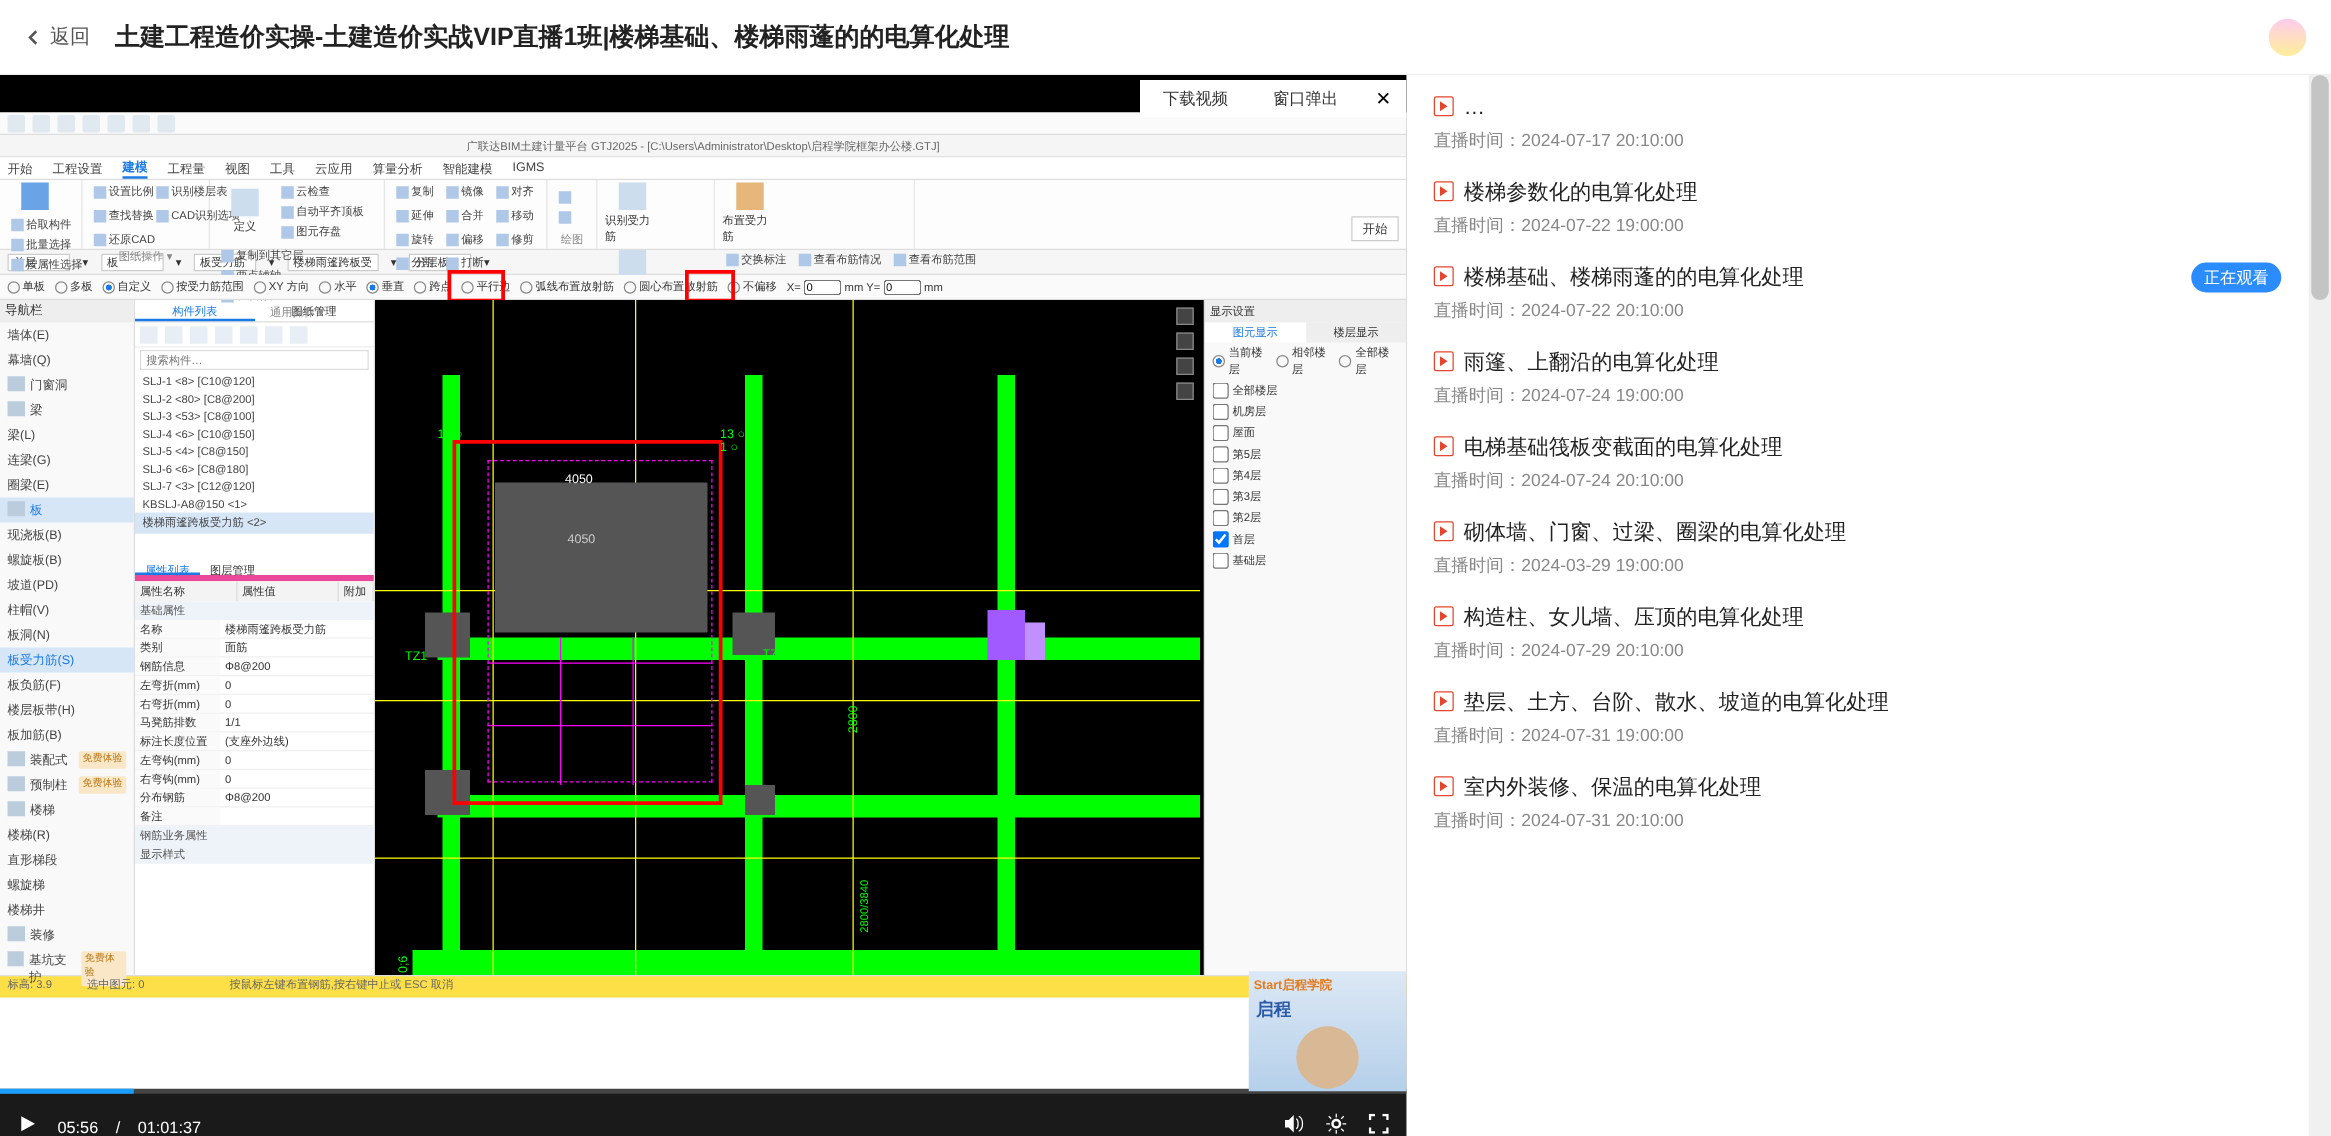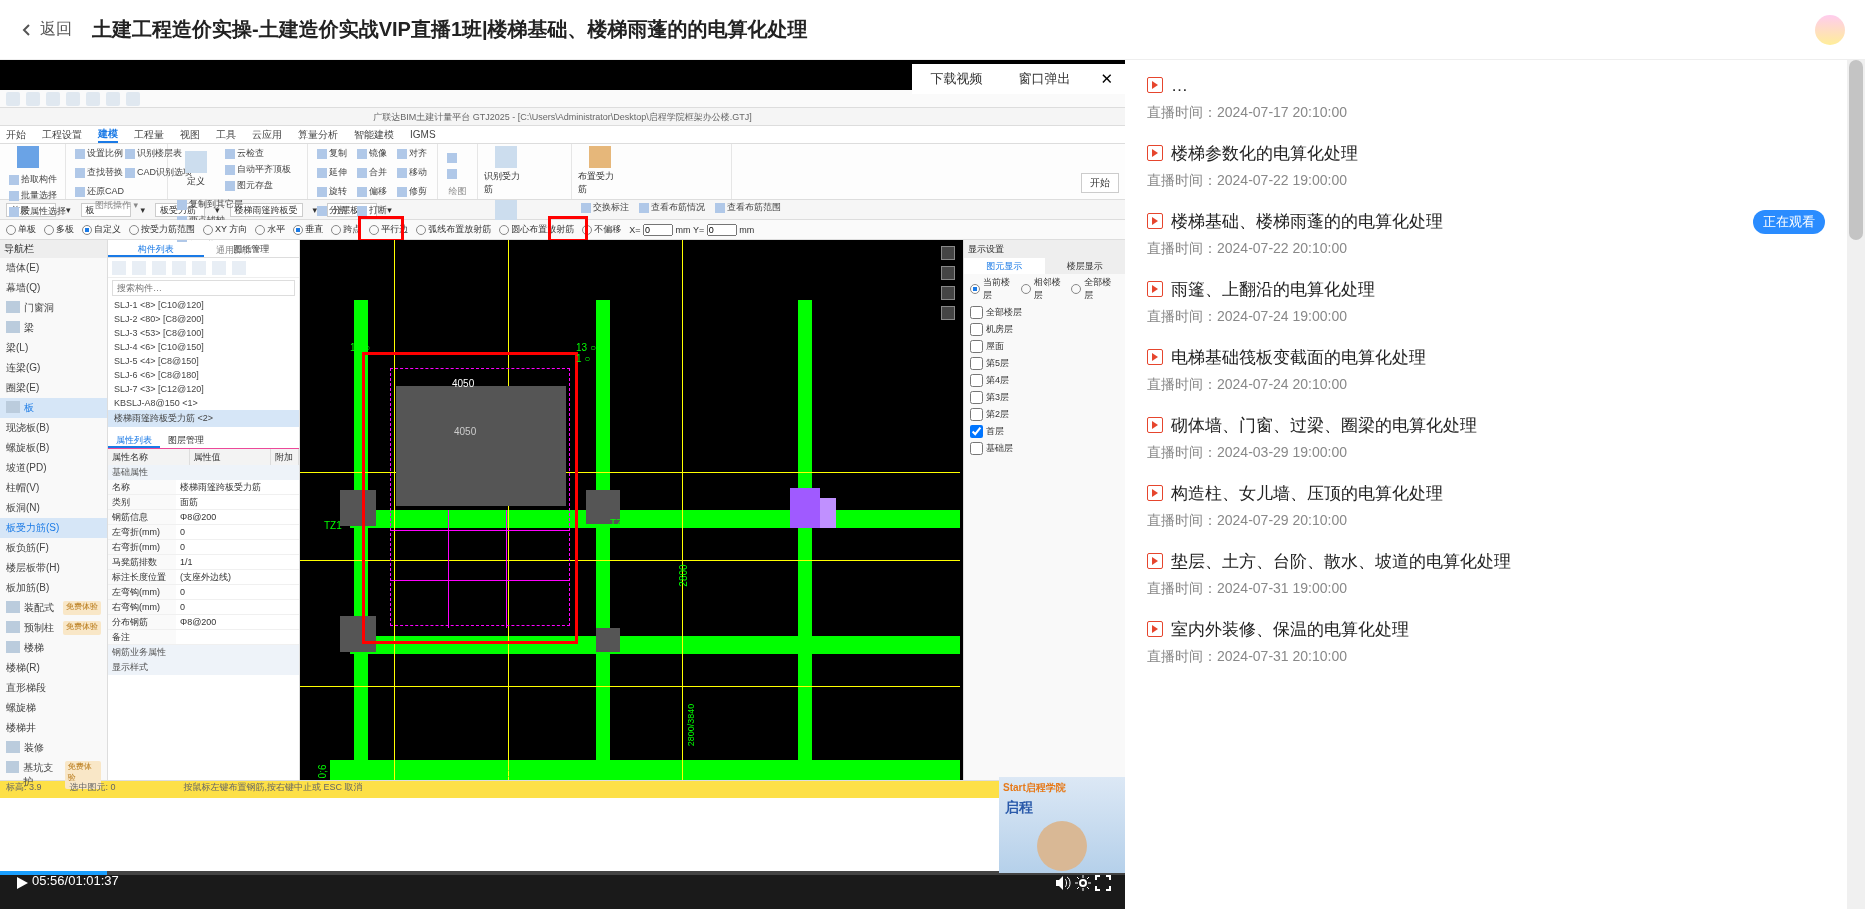--- a/index.html
+++ b/index.html
@@ -54,21 +54,21 @@
 .comptabs{height:18px;display:flex;border-bottom:1px solid #ddd}
 .comptabs span{flex:1;text-align:center;line-height:18px;font-size:9px}
 .comptabs .on{color:#1a7ae6;border-bottom:2px solid #1a7ae6}
 .comptb{height:20px;display:flex;align-items:center;gap:6px;padding:0 4px;border-bottom:1px solid #eee}
 .comptb span{width:14px;height:14px;background:#e8eef5}
 .compsearch{height:20px;padding:2px 4px}
 .compsearch input{width:100%;height:16px;border:1px solid #ddd;font-size:9px;padding:0 4px}
 .complist{flex:0 0 auto}
 .complist div{padding:2px 6px;font-size:9px;color:#444}
 .complist .selrow{background:#d6e6f7}
-.proptabs{height:18px;display:flex;border-bottom:1px solid #ec4899;margin-top:4px}
+.proptabs{height:18px;display:flex;border-bottom:5px solid #ec4899;margin-top:20px}
 .proptabs span{padding:0 8px;line-height:18px;font-size:9px}
 .proptabs .on{color:#1a7ae6;border-bottom:2px solid #1a7ae6}
 .prophead{display:flex;height:16px;background:#f3f3f3;font-size:9px}
 .prophead span{flex:1;padding:0 4px;line-height:16px;border-right:1px solid #ddd}
 .proprow{display:flex;height:15px;font-size:9px;border-bottom:1px solid #f0f0f0}
 .proprow span{padding:0 4px;line-height:15px}
 .proprow .k{width:68px;background:#fafafa}
 .proprow .v{flex:1}
 .propgroup{background:#eef3f9;font-size:9px;padding:1px 4px;color:#555}
 .canvas{flex:1;background:#000;position:relative;overflow:hidden}
@@ -86,21 +86,21 @@
 .yline{position:absolute;background:#ff0}
 .mline{position:absolute;background:#f0f}
 .gbox{position:absolute;background:#555}
 .rbox{position:absolute;border:3px solid #f00}
 .pbox{position:absolute;background:#a05aff}
 
 .webcam{position:absolute;right:0;bottom:36px;width:126px;height:96px;background:linear-gradient(#dce8f5,#b5d0ea);z-index:6;font-size:10px}
 .webcam .logo{color:#e67a1a;font-weight:700;padding:4px}
 .webcam .face{width:50px;height:50px;background:#d9b895;border-radius:50%;margin:4px auto;position:relative}
 
-.controls{height:36px;background:#1a1a1a;display:flex;align-items:flex-start;padding:0 12px;color:#fff;font-size:13px;}
+.controls{height:36px;background:#1a1a1a;display:flex;align-items:flex-end;padding:0 12px;color:#fff;font-size:13px;gap:14px}
 .controls .prog{height:4px;background:#444;width:100%;position:absolute;top:-2px;left:0}
 .controls .prog .fill{height:100%;width:9.5%;background:#1a9fff}
 .ctrl-ic{width:20px;height:20px;cursor:pointer;display:flex;align-items:center;justify-content:center}
 .controls .spacer2{flex:1}
 
 .playlist{flex:1;background:#fff;overflow-y:scroll;padding:4px 0}
 .pl-item{padding:10px 22px;cursor:pointer}
 .pl-title{display:flex;align-items:flex-start;gap:8px}
 .pl-title .picon{width:16px;height:16px;border:1.5px solid #e6452d;border-radius:2px;flex-shrink:0;position:relative;margin-top:3px}
 .pl-title .picon::after{content:"";position:absolute;left:4px;top:3px;border-left:6px solid #e6452d;border-top:4px solid transparent;border-bottom:4px solid transparent}

